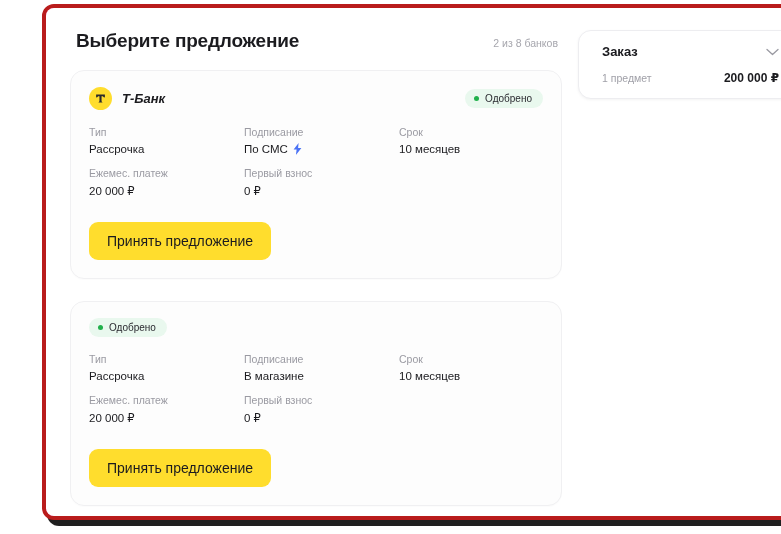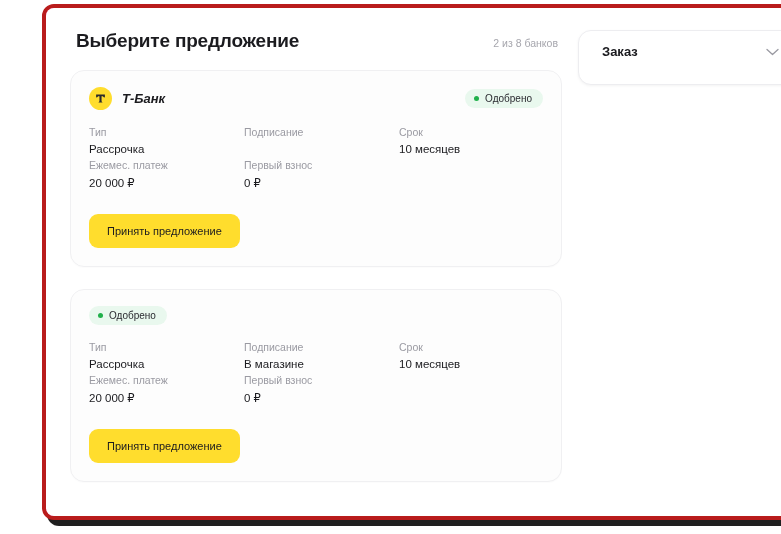--- a/index.html
+++ b/index.html
@@ -121,21 +121,21 @@
   }
   .status-text {
     font-size: 10px;
     color: #2a2a30;
   }
 
   
   .fields {
     display: grid;
     grid-template-columns: 155px 155px 1fr;
-    row-gap: 4px;
+    row-gap: 12px;
     margin-bottom: 14px;
   }
   .field-label {
     font-size: 10.5px;
     color: #9a9aa2;
     margin-bottom: 5px;
   }
   .field-value {
     font-size: 11.5px;
     color: #1b1b1f;
@@ -146,21 +146,21 @@
   .bolt-icon { display: inline-block; line-height: 0; }
 
   
   .accept-btn {
     display: inline-block;
     background: #ffdd2d;
     border: none;
     border-radius: 9px;
     padding: 11px 18px;
     font-family: inherit;
-    font-size: 11px;
+    font-size: 14px;
     color: #1b1b1f;
     cursor: pointer;
     margin-top: 10px;
   }
 
   
   .order-panel {
     background: #ffffff;
     border: 1px solid #ededf0;
     border-radius: 13px;
@@ -226,20 +226,28 @@
             </div>
           </div>
 
           <div class="fields">
             <div>
               <div class="field-label">Тип</div>
               <div class="field-value">Рассрочка</div>
             </div>
             <div>
               <div class="field-label">Подписание</div>
+              <div class="field-value">
+                <span>По СМС</span>
+                <span class="bolt-icon">
+                  <svg width="9" height="12" viewBox="0 0 9 12" aria-hidden="true">
+                    <path d="M5.6 0 .6 6.6h3L2.9 12 8.4 5.1H5.1L5.6 0z" fill="#4a72f5"></path>
+                  </svg>
+                </span>
+              </div>
             </div>
             <div>
               <div class="field-label">Срок</div>
               <div class="field-value">10 месяцев</div>
             </div>
 
             <div>
               <div class="field-label">Ежемес. платеж</div>
               <div class="field-value">20 000 ₽</div>
             </div>
@@ -294,18 +302,22 @@
       <div class="right-col">
         <div class="order-panel">
           <div class="order-head">
             <span class="order-title">Заказ</span>
             <span class="chevron">
               <svg width="13" height="8" viewBox="0 0 13 8" aria-hidden="true">
                 <path d="M1 1.5 6.5 6.5 12 1.5" fill="none" stroke="#9a9aa2" stroke-width="1.3" stroke-linecap="round" stroke-linejoin="round"></path>
               </svg>
             </span>
           </div>
+          <div class="order-row">
+            <span class="order-items">1 предмет</span>
+            <span class="order-total">200 000 ₽</span>
+          </div>
         </div>
       </div>
 
     </div>
   </div>
 </div>
 
 </body></html>

